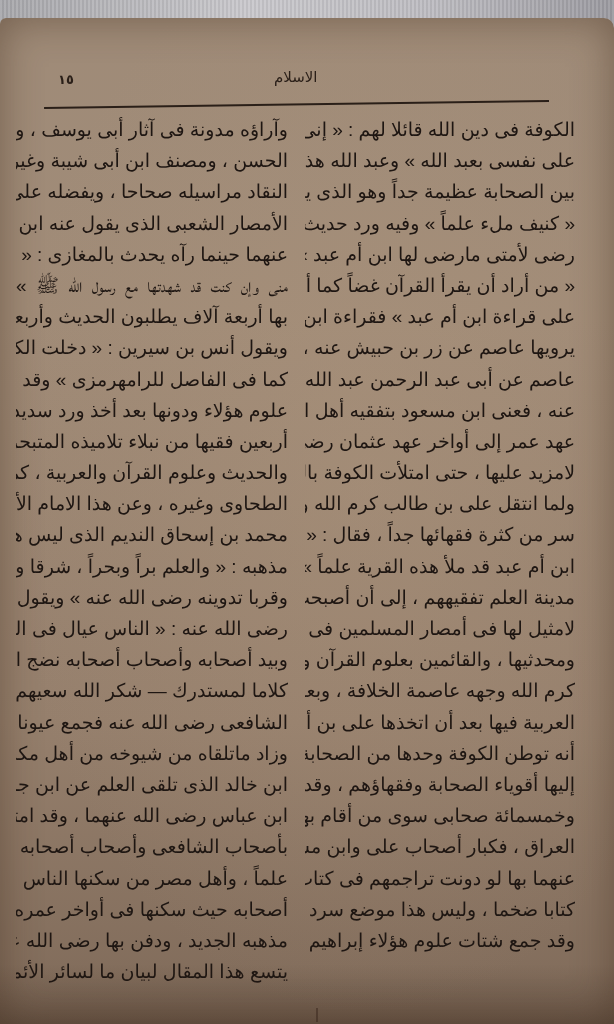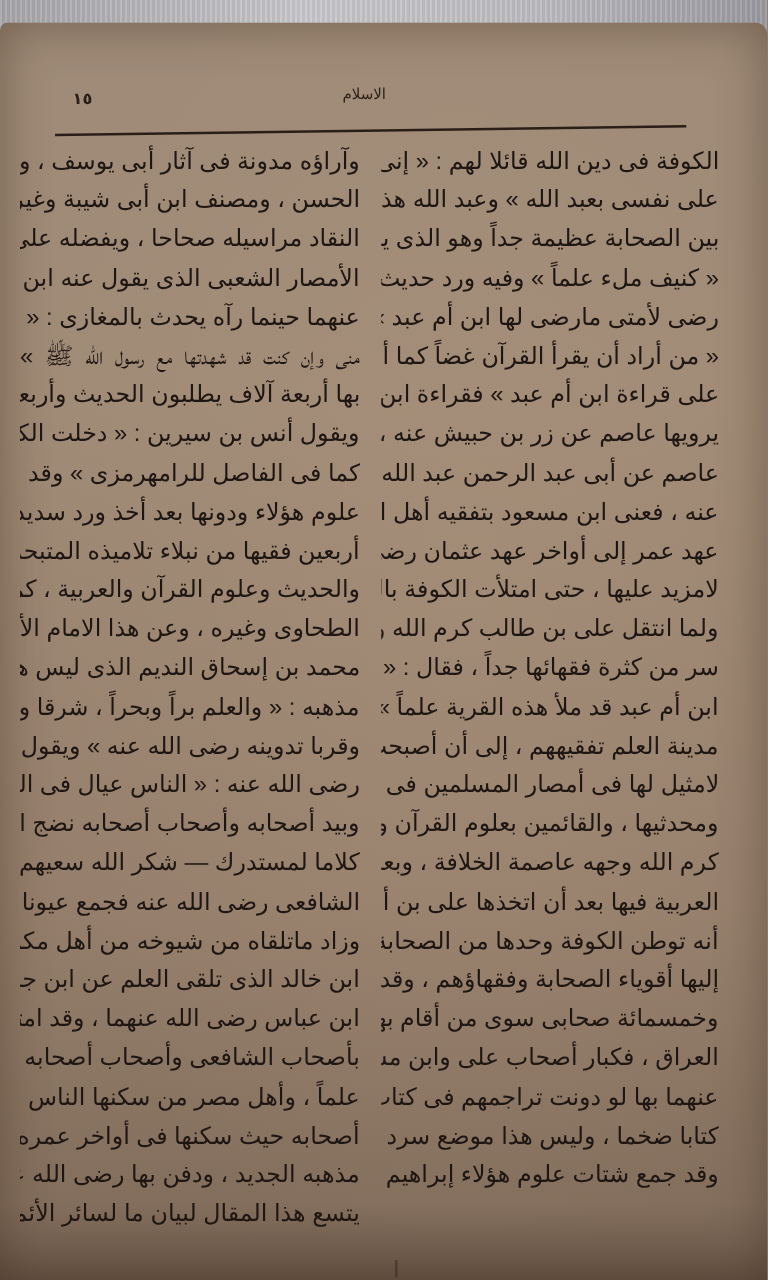--- a/index.html
+++ b/index.html
@@ -52,21 +52,21 @@
       font-family: "DejaVu Sans", sans-serif;
       font-size: 13px;
       font-weight: bold;
       color: #2a1f18;
     }
     .running-title {
       position: absolute;
       left: 230px;
       top: 0px;
       font-family: "DejaVu Sans", sans-serif;
-      font-size: 12px;
+      font-size: 15px;
       color: #2a1f18;
       direction: rtl;
     }
     .header-rule {
       position: absolute;
       left: 0;
       top: 32px;
       width: 505px;
       height: 0;
       border-top: 2px solid #2a1f18;

